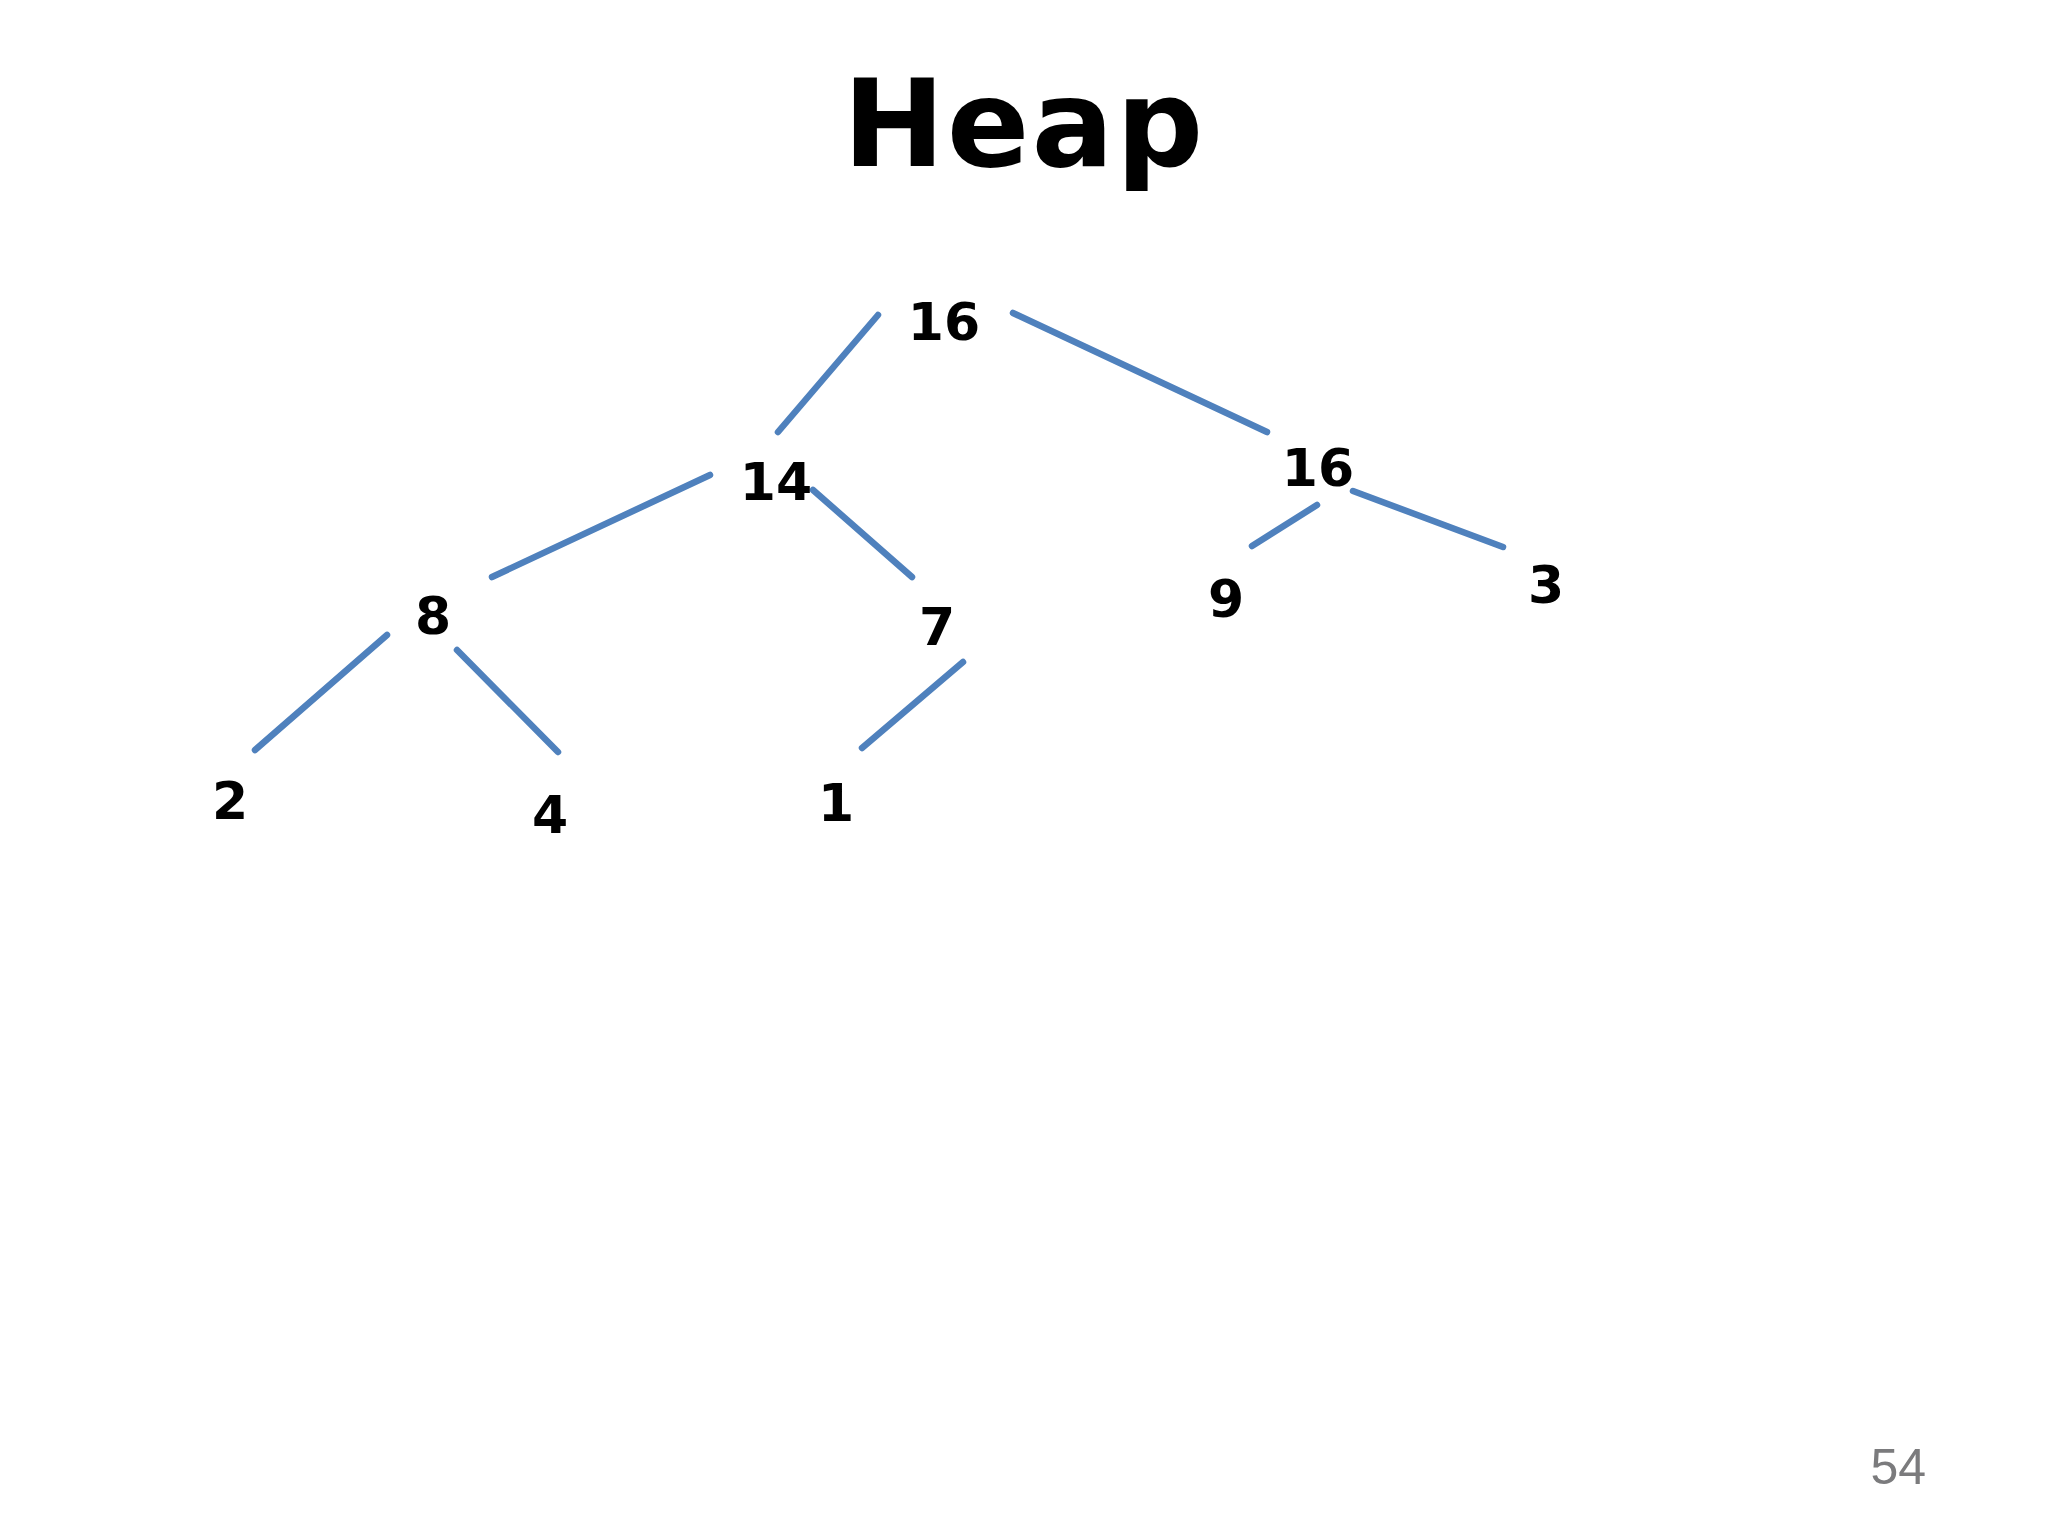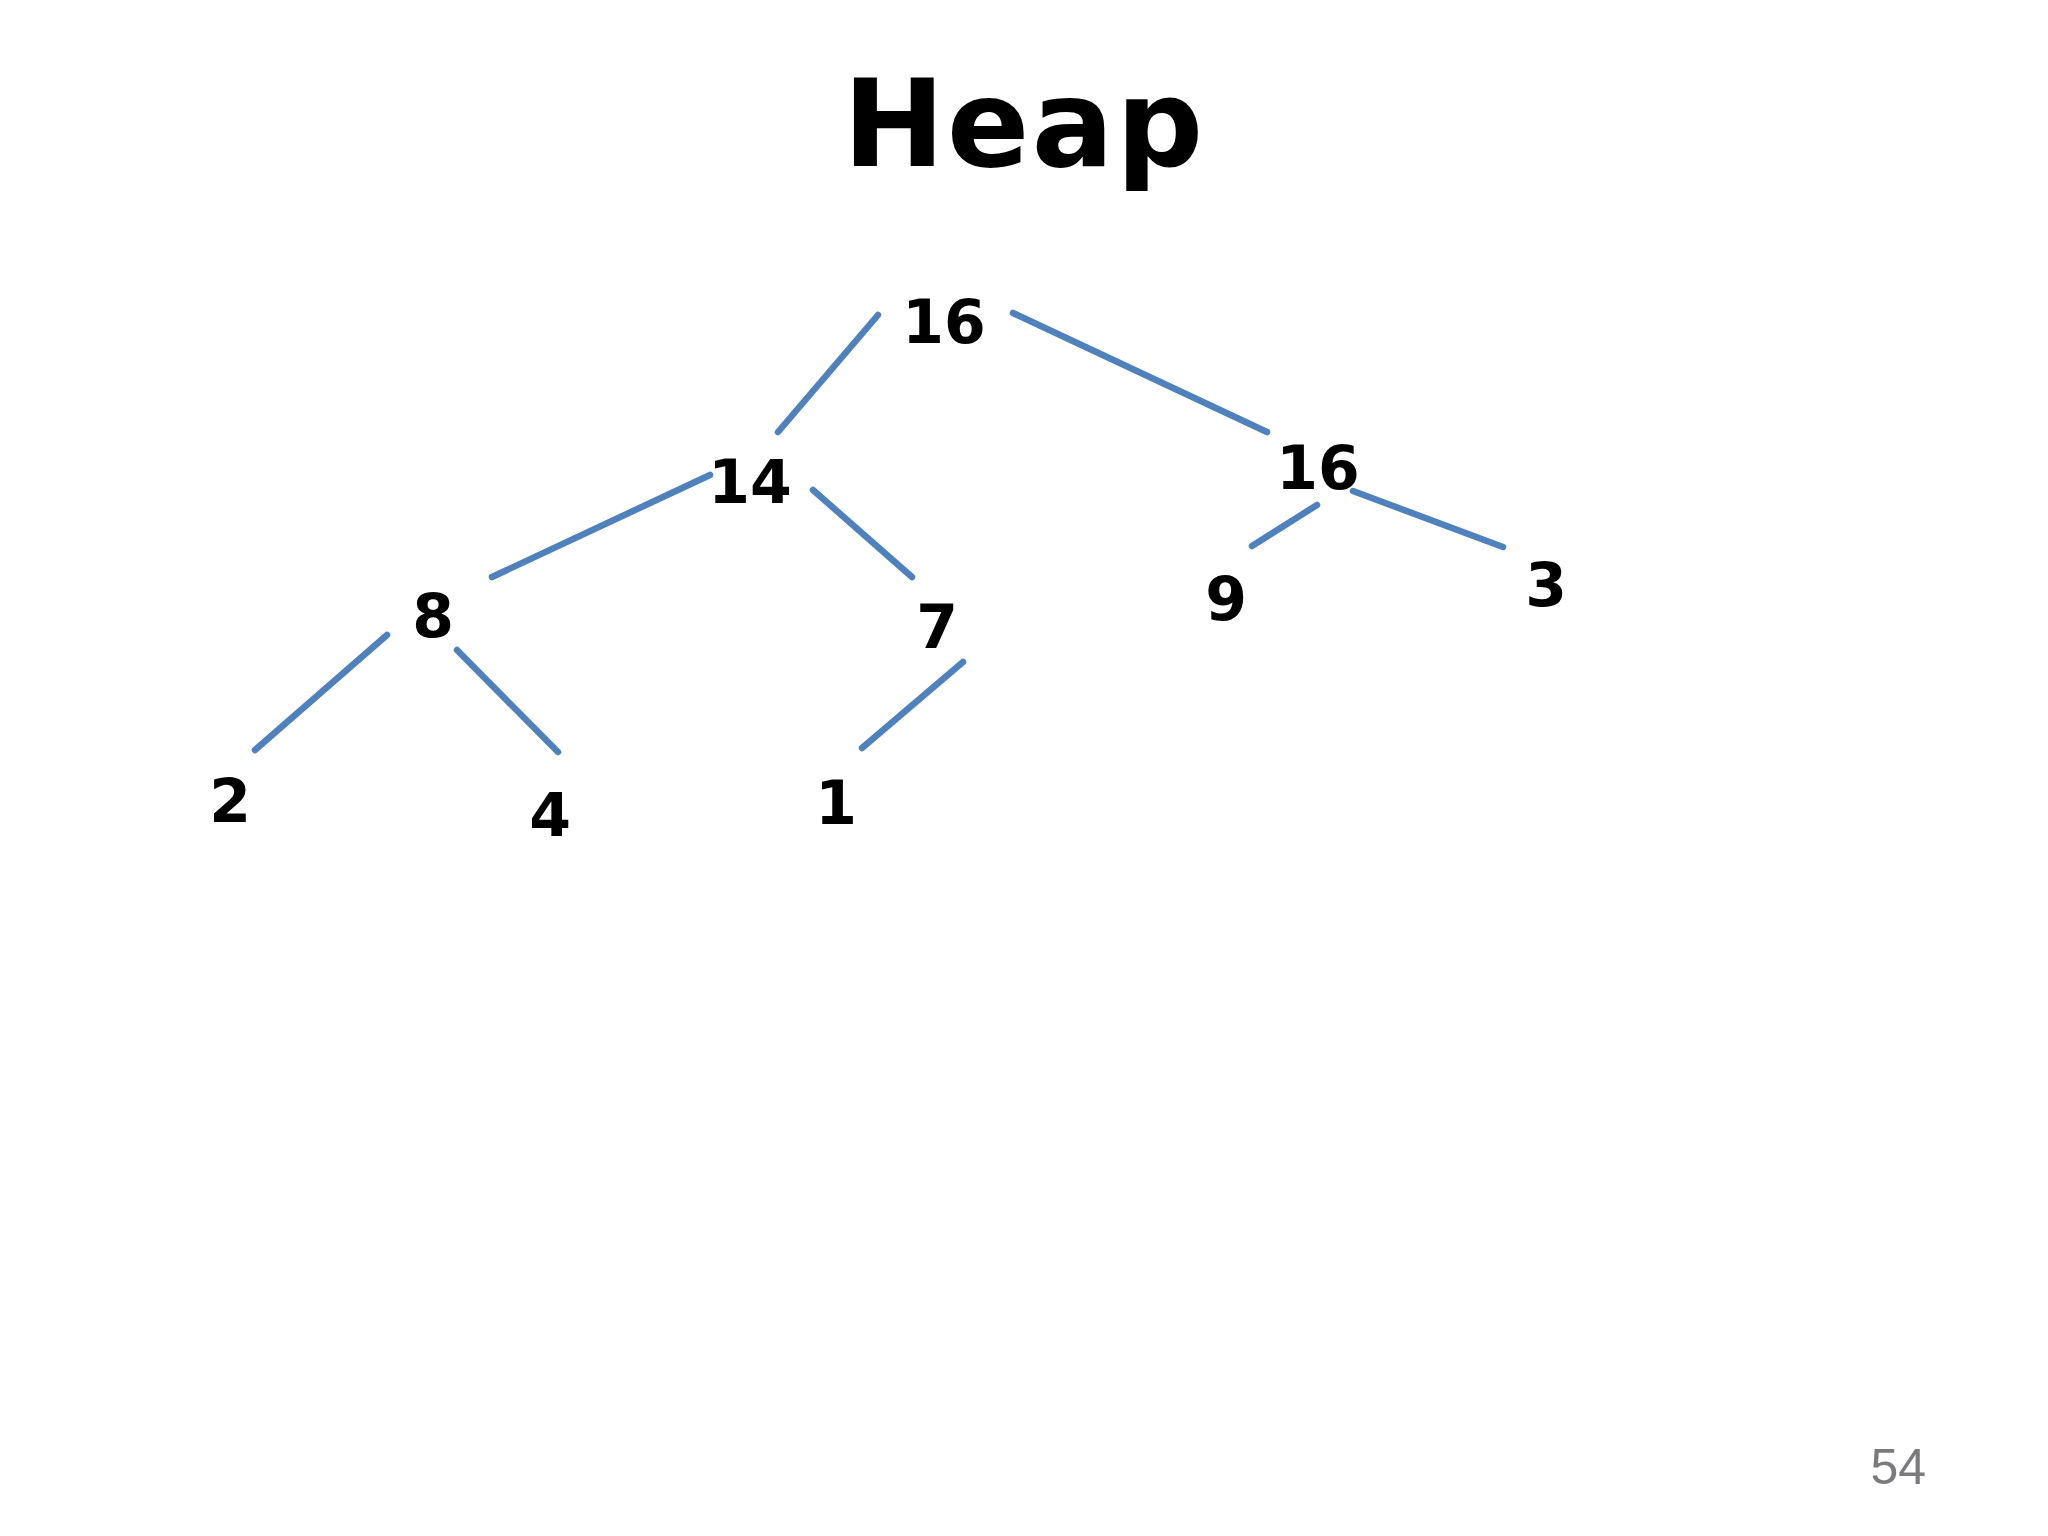--- a/index.html
+++ b/index.html
@@ -37,21 +37,21 @@
   }
   .edge {
     stroke: var(--edge-line, #4f81bd);
     stroke-width: 6.5;
     stroke-linecap: round;
     fill: none;
   }
   .node {
     position: absolute;
     transform: translate(-50%, -50%);
-    font-size: 60px;
+    font-size: 52px;
     font-weight: bold;
     line-height: 1;
     color: var(--node-text, #000000);
     white-space: nowrap;
   }
   .page-number {
     position: absolute;
     top: 1438px;
     right: 122px;
     font-size: 50px;
@@ -73,21 +73,21 @@
     <line class="edge" x1="710" y1="475" x2="492" y2="577"></line>
     <line class="edge" x1="813" y1="490" x2="912" y2="577"></line>
     <line class="edge" x1="1317" y1="505" x2="1252" y2="546"></line>
     <line class="edge" x1="1353" y1="491" x2="1503" y2="547"></line>
     <line class="edge" x1="387" y1="635" x2="255" y2="750"></line>
     <line class="edge" x1="457" y1="650" x2="558" y2="752"></line>
     <line class="edge" x1="963" y1="662" x2="862" y2="748"></line>
   </svg>
 
   <div class="node" style="left:944px;  top:322px">16</div>
-  <div class="node" style="left:750px;  top:482px">14</div>
+  <div class="node" style="left:776px;  top:482px">14</div>
   <div class="node" style="left:1318px; top:468px">16</div>
   <div class="node" style="left:433px;  top:616px">8</div>
   <div class="node" style="left:937px;  top:627px">7</div>
   <div class="node" style="left:1226px; top:599px">9</div>
   <div class="node" style="left:1546px; top:585px">3</div>
   <div class="node" style="left:230px;  top:801px">2</div>
   <div class="node" style="left:550px;  top:815px">4</div>
   <div class="node" style="left:836px;  top:803px">1</div>
 
   <div class="page-number">54</div>

